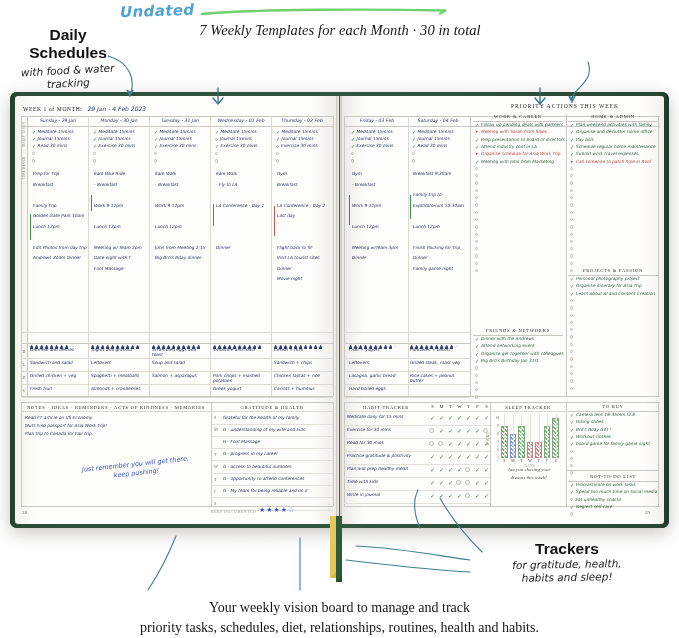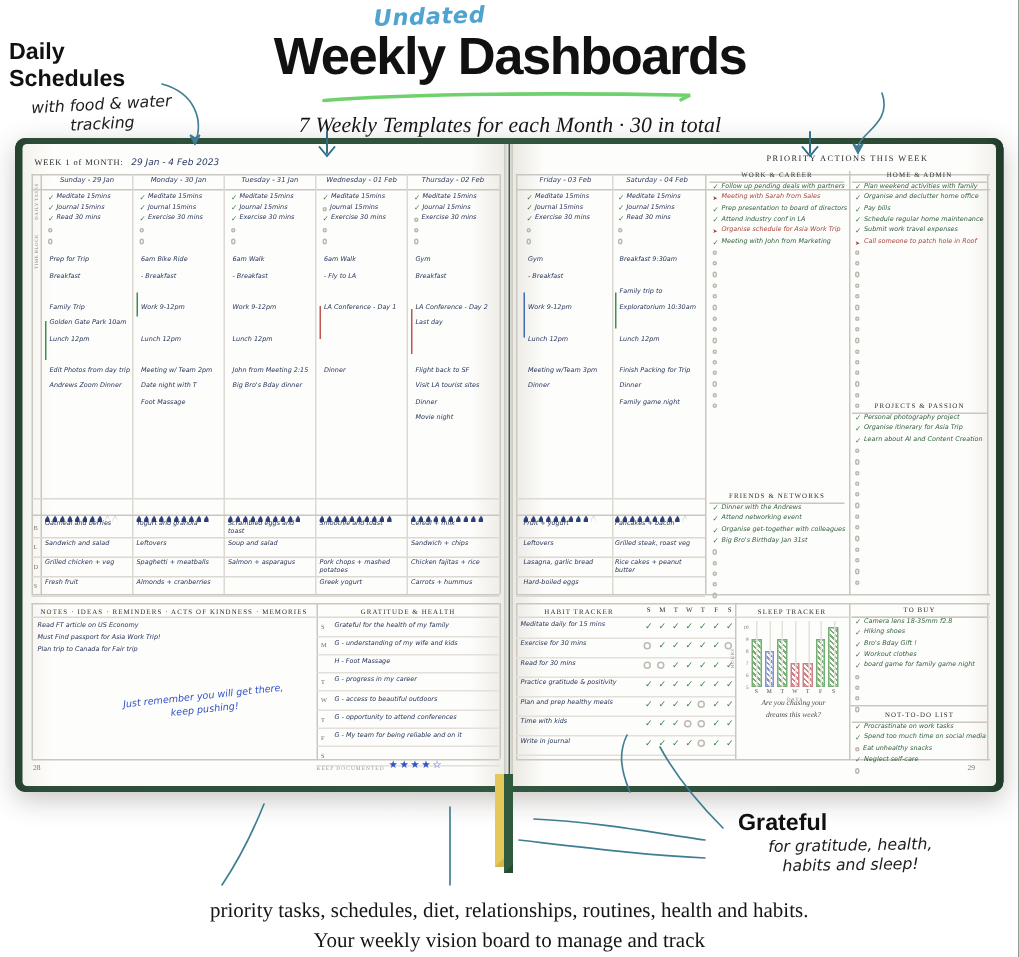--- a/index.html
+++ b/index.html
@@ -31,21 +31,21 @@
     font-family:"Liberation Sans", sans-serif;
     font-weight:bold; font-size:35px; letter-spacing:-1px; line-height:1.04;
     margin-top:-1px; color:#111;
   }
   .green-underline { width:252px; height:8px; margin:0 auto; margin-top:-3px; }
   .subtitle {
     font-family:"Liberation Serif", serif; font-style:italic;
     font-size:14.5px; margin-top:2px; color:#161616; letter-spacing:.1px;
   }
 
-  .callout-h { font-weight:bold; font-size:15.5px; line-height:1.18; color:#111; text-align:left; }
+  .callout-h { font-weight:bold; font-size:15.5px; line-height:1.18; color:#111; text-align:center; }
   .callout-s {
     font-family:"DejaVu Sans", sans-serif; font-size:10.5px; color:#1c1c1c;
     text-align:center; line-height:1.28; font-style:italic;
   }
   .cal-daily { position:absolute; left:6px; top:26px; width:124px; }
   .cal-daily .callout-s { transform:rotate(-3deg); margin-top:1px; }
   .cal-week { position:absolute; left:536px; top:28px; width:140px; }
   .cal-notes { position:absolute; left:72px; top:542px; width:200px; text-align:left;}
   .cal-notes .callout-h { text-align:left; }
   .cal-notes .callout-s { text-align:center; margin-top:2px; }
@@ -146,45 +146,44 @@
   }
 </style>
 </head>
 <body>
 
 <div class="glow"></div>
 
 <div class="header">
   <div class="hdr-center">
     <div class="undated">Undated</div>
-    <div class="main-title">Weekly Dashboards</div>
     <svg class="green-underline" viewBox="0 0 252 8">
       <path d="M2 6 C 60 1, 170 1, 246 2.5 L 240 5.5" stroke="#6ed16e" stroke-width="2.4" fill="none" stroke-linecap="round"></path>
     </svg>
     <div class="subtitle">7 Weekly Templates for each Month  ·  30 in total</div>
   </div>
 
   <div class="cal-daily">
     <div class="callout-h">Daily<br>Schedules</div>
     <div class="callout-s">with food &amp; water tracking</div>
   </div>
 
 </div>
 
 <div class="cal-notes">
 </div>
 
 <div class="cal-track">
-  <div class="callout-h">Grateful</div>
+  <div class="callout-h">Trackers</div>
   <div class="callout-s">for gratitude, health,<br>habits and sleep!</div>
 </div>
 
 <div class="footer-line">
+  <div>Your weekly vision board to manage and track</div>
   <div>priority tasks, schedules, diet, relationships, routines, health and habits.</div>
-  <div>Your weekly vision board to manage and track</div>
 </div>
 
 <div class="book">
   <div class="book-shadow"></div>
   <div class="cover"></div>
 
   <div class="page page-l">
     <div class="weekhdr">
       <span class="lbl">WEEK 1 of MONTH:</span>
       <span class="val">29 Jan  -  4 Feb 2023</span>

